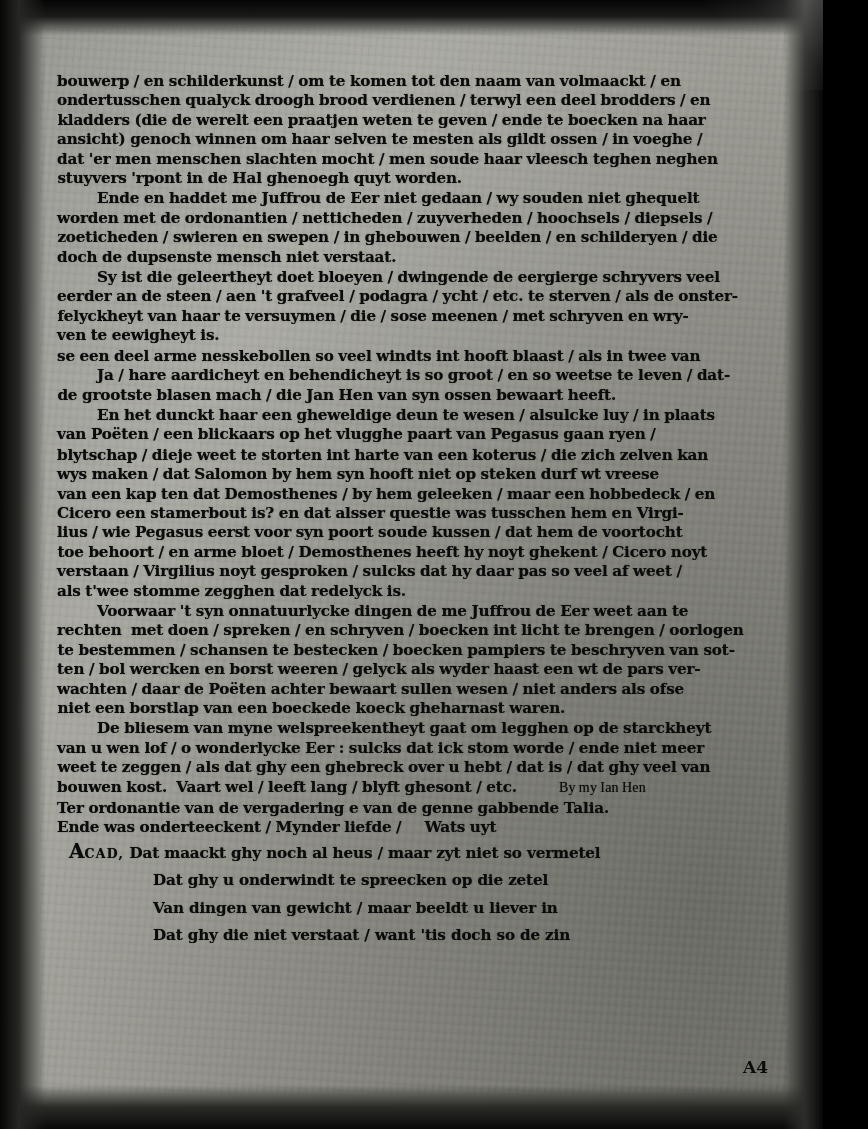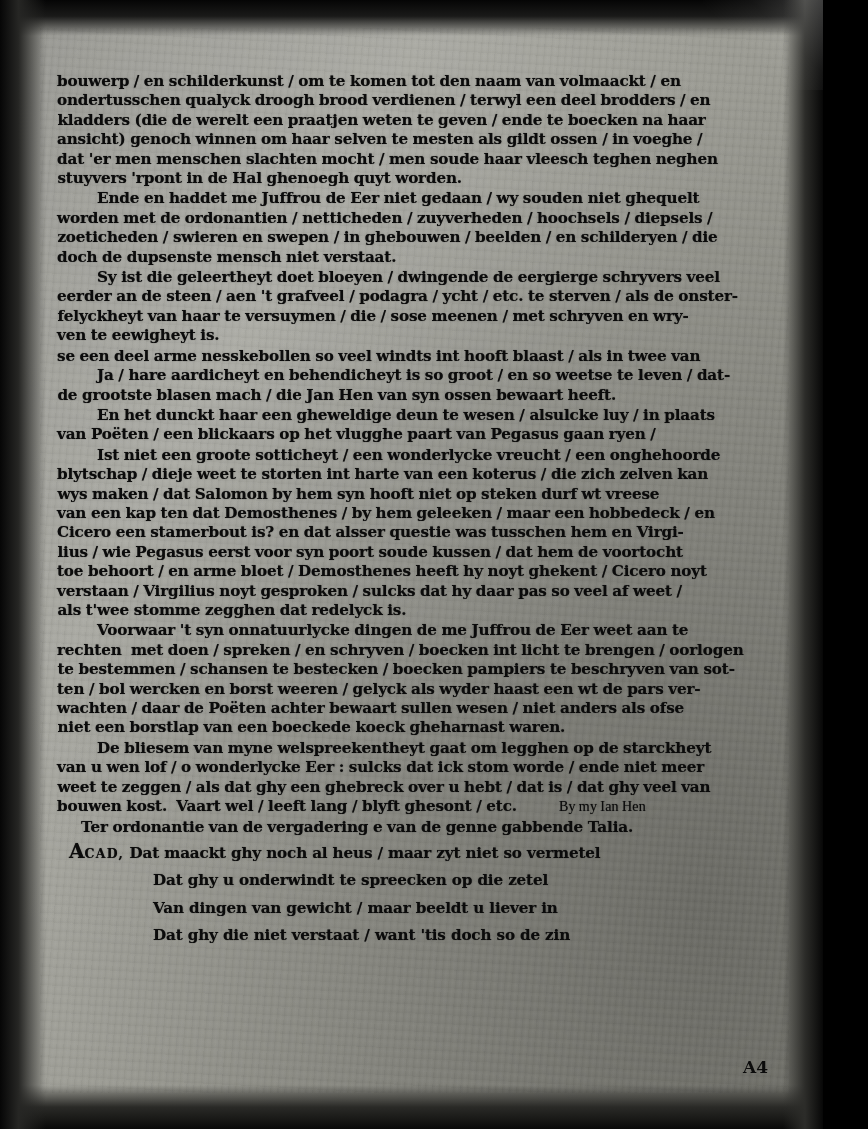--- a/index.html
+++ b/index.html
@@ -170,21 +170,20 @@
       <span class="line"><span class="indent"></span><span>Ja / hare aardicheyt en behendicheyt is so groot / en so weetse te leven / dat-</span></span>
       <span class="line">de grootste blasen mach / die Jan Hen van syn ossen bewaart heeft.</span>
     </p>
 
     <p class="para">
       <span class="line"><span class="indent"></span><span>En het dunckt haar een gheweldige deun te wesen / alsulcke luy / in plaats</span></span>
       <span class="line">van Poëten / een blickaars op het vlugghe paart van Pegasus gaan ryen /</span>
     </p>
 
     <p class="para">
-      <span class="line"><span class="indent"></span><span>Ist niet een groote sotticheyt / een wonderlycke vreucht / een onghehoorde</span></span>
       <span class="line">blytschap / dieje weet te storten int harte van een koterus / die zich zelven kan</span>
       <span class="line">wys maken / dat Salomon by hem syn hooft niet op steken durf wt vreese</span>
       <span class="line">van een kap ten dat Demosthenes / by hem geleeken / maar een hobbedeck / en</span>
       <span class="line">Cicero een stamerbout is? en dat alsser questie was tusschen hem en Virgi-</span>
       <span class="line">lius / wie Pegasus eerst voor syn poort soude kussen / dat hem de voortocht</span>
       <span class="line">toe behoort / en arme bloet / Demosthenes heeft hy noyt ghekent / Cicero noyt</span>
       <span class="line">verstaan / Virgilius noyt gesproken / sulcks dat hy daar pas so veel af weet /</span>
       <span class="line">als t'wee stomme zegghen dat redelyck is.</span>
     </p>
 
@@ -197,22 +196,23 @@
       <span class="line">niet een borstlap van een boeckede koeck gheharnast waren.</span>
     </p>
 
     <p class="para">
       <span class="line"><span class="indent"></span><span>De bliesem van myne welspreekentheyt gaat om legghen op de starckheyt</span></span>
       <span class="line">van u wen lof / o wonderlycke Eer : sulcks dat ick stom worde / ende niet meer</span>
       <span class="line">weet te zeggen / als dat ghy een ghebreck over u hebt / dat is / dat ghy veel van</span>
       <span class="line"><span>bouwen kost.  Vaart wel / leeft lang / blyft ghesont / etc.</span><span class="plain-note" style="margin-left:42px;">By my Ian Hen</span></span>
     </p>
 
-    <p class="para" style="margin-top:2px;margin-left:24px;">
+    <p class="para" style="margin-top:2px;">
       <span class="line colophon">Ter ordonantie van de vergadering e van de genne gabbende Talia.</span>
+      <span class="line colophon">Ende was onderteeckent / Mynder liefde /     Wats uyt</span>
     </p>
 
     <div class="verse-block">
       <span class="verse verse-first">
         <span class="bigcap">A</span><span class="smallcap">CAD,</span> <span>Dat maackt ghy noch al heus / maar zyt niet so vermetel</span>
       </span>
       <span class="verse">
         <span>Dat ghy u onderwindt  te spreecken op die zetel</span>
       </span>
       <span class="verse">

